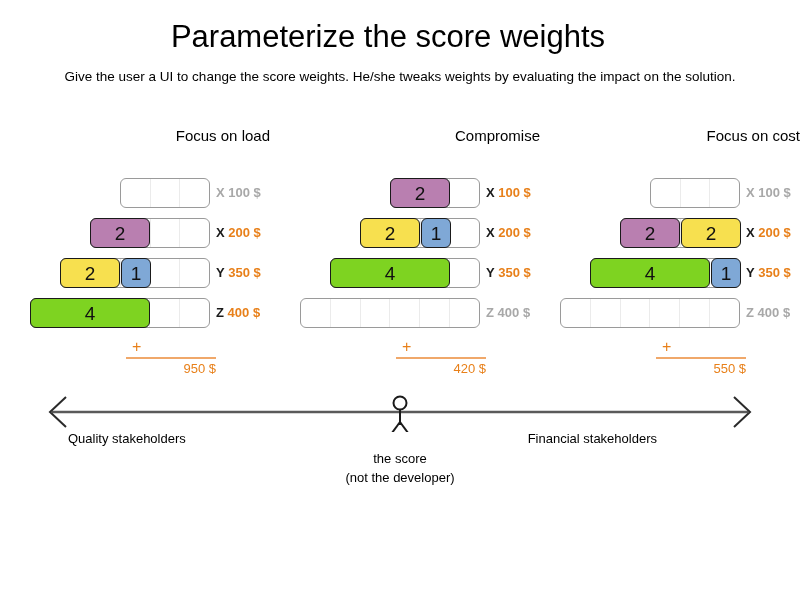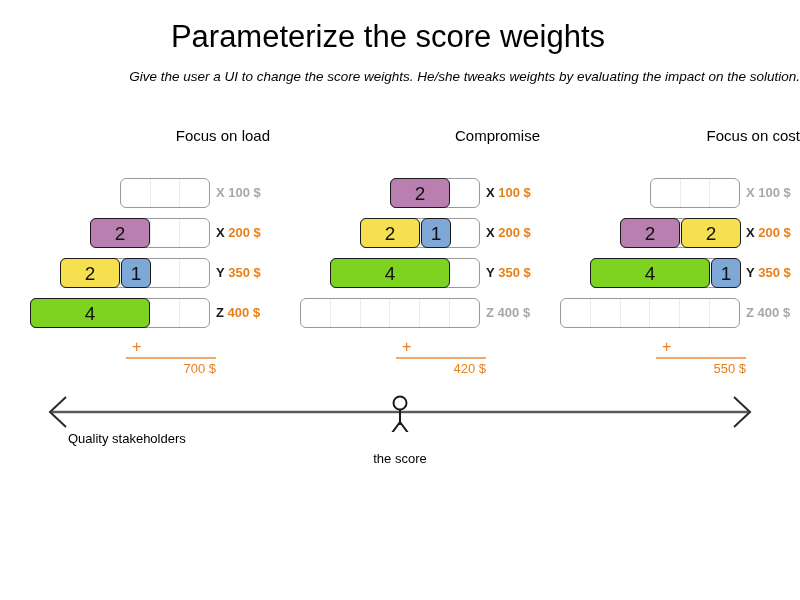--- a/index.html
+++ b/index.html
@@ -26,25 +26,24 @@
     font-size: 31px;
     font-weight: 400;
     line-height: 38px;
     color: #000;
   }
   #page-subtitle {
     position: absolute;
     top: 68px;
     left: 0;
     width: 800px;
-    text-align: right;
+    text-align: center;
     font-size: 13.5px;
     line-height: 18px;
     color: #000;
-    font-style: italic;
   }
 
   
   .scenario {
     position: absolute;
     top: 126px;
   }
   .scenario-title {
     position: absolute;
     top: 0;
@@ -240,21 +239,21 @@
           </div>
           <div class="segments" style="left: 20px;">
             <div class="seg" style="width: 120px; background: rgb(126, 211, 33);">4</div>
           </div>
           <div class="row-label" style="left: 206px;"><span class="rl-key">Z</span>&nbsp;<span class="rl-val">400 $</span></div>
         </div>
       </div>
       <div class="total" style="left: 116px; top: 214px;">
         <div class="plus">+</div>
         <div class="rule"></div>
-        <div class="sum">700 $</div>
+        <div class="sum">950 $</div>
       </div>
     </div>
     <div class="scenario" style="left: 280px; width: 260px;">
       <div class="scenario-title">Compromise</div>
       <div class="rows">
         <div class="bar-row">
           <div class="track" style="left: 110px; width: 90px;">
             <div class="slot-grid">
               <div class="slot"></div>
               <div class="slot"></div>
@@ -386,16 +385,18 @@
   <svg width="800" height="40">
     <line x1="52" y1="20" x2="748" y2="20" stroke="#5a5a5a" stroke-width="2.5"></line>
     <polyline points="66,5 50,20 66,35" fill="none" stroke="#2a2a2a" stroke-width="2"></polyline>
     <polyline points="734,5 750,20 734,35" fill="none" stroke="#2a2a2a" stroke-width="2"></polyline>
     <circle cx="400" cy="11" r="6.5" fill="#ffffff" stroke="#1a1a1a" stroke-width="2"></circle>
     <line x1="400" y1="17" x2="400" y2="33" stroke="#1a1a1a" stroke-width="2"></line>
     <line x1="400" y1="30" x2="389" y2="45" stroke="#1a1a1a" stroke-width="2"></line>
     <line x1="400" y1="30" x2="411" y2="45" stroke="#1a1a1a" stroke-width="2"></line>
   </svg>
   <div class="spectrum-label" id="label-left">Quality stakeholders</div>
+  <div class="spectrum-label" id="label-right">Financial stakeholders</div>
   <div id="user-caption">
     <div>the score</div>
+    <div>(not the developer)</div>
   </div>
 </div>
 
 </body></html>

